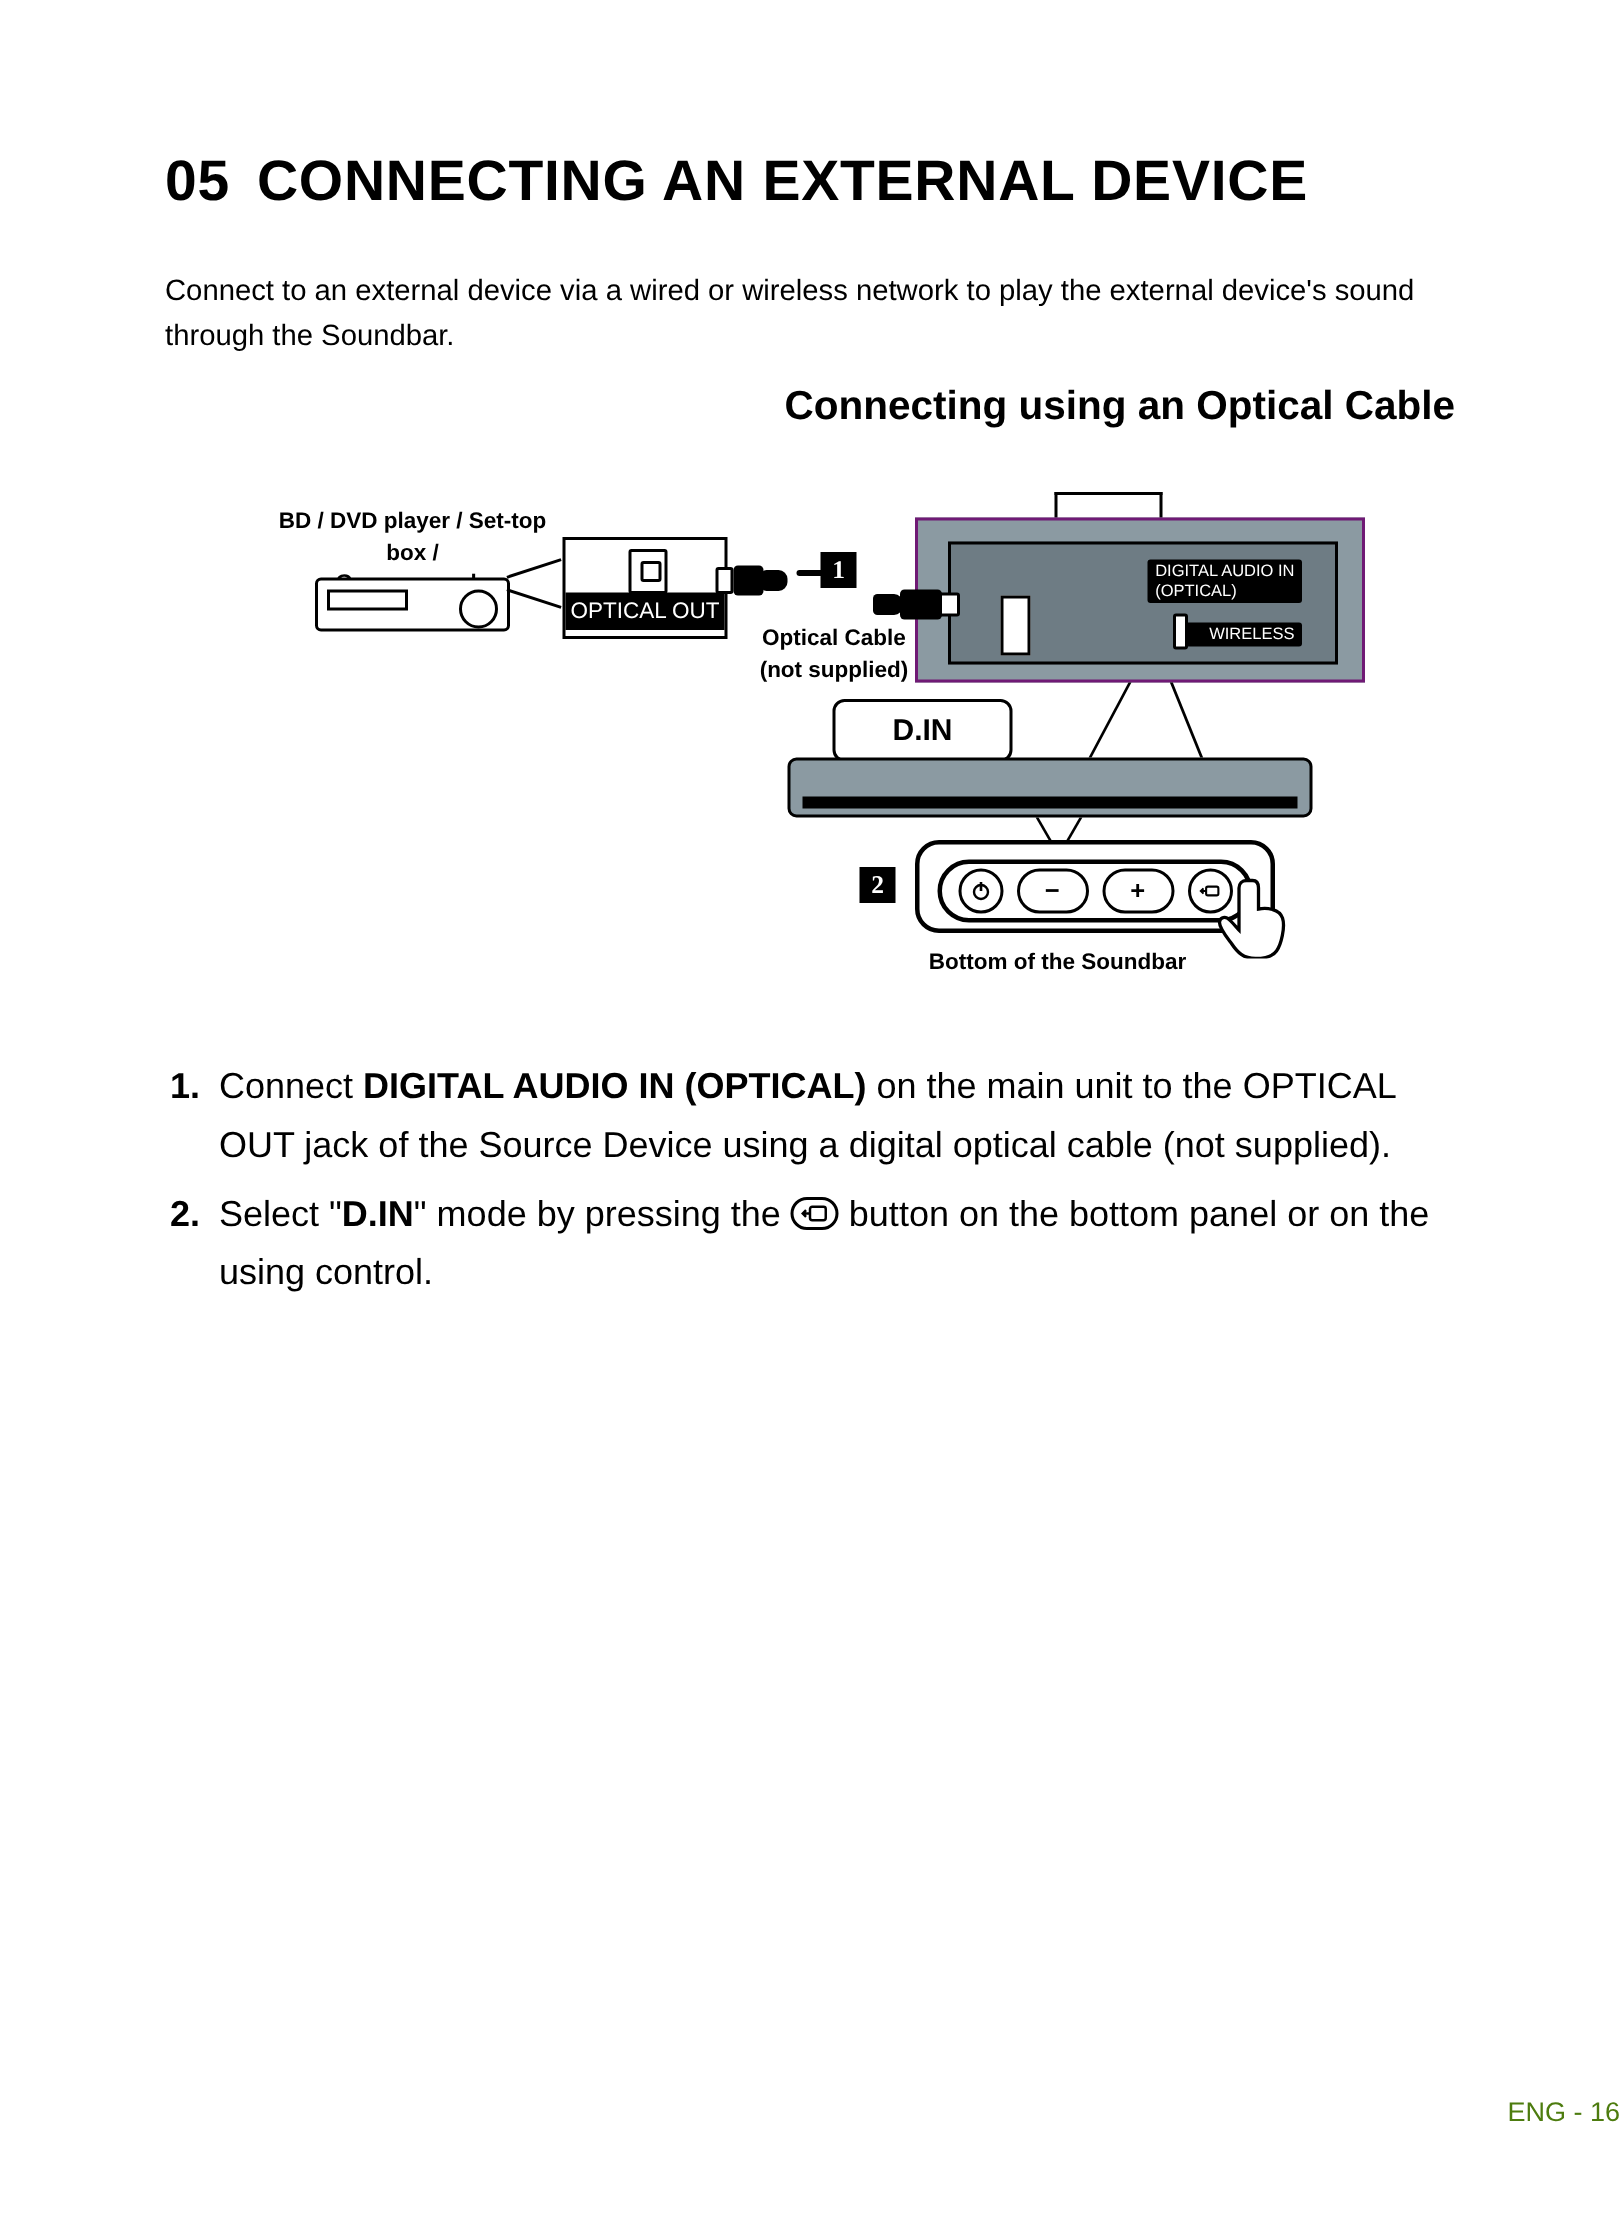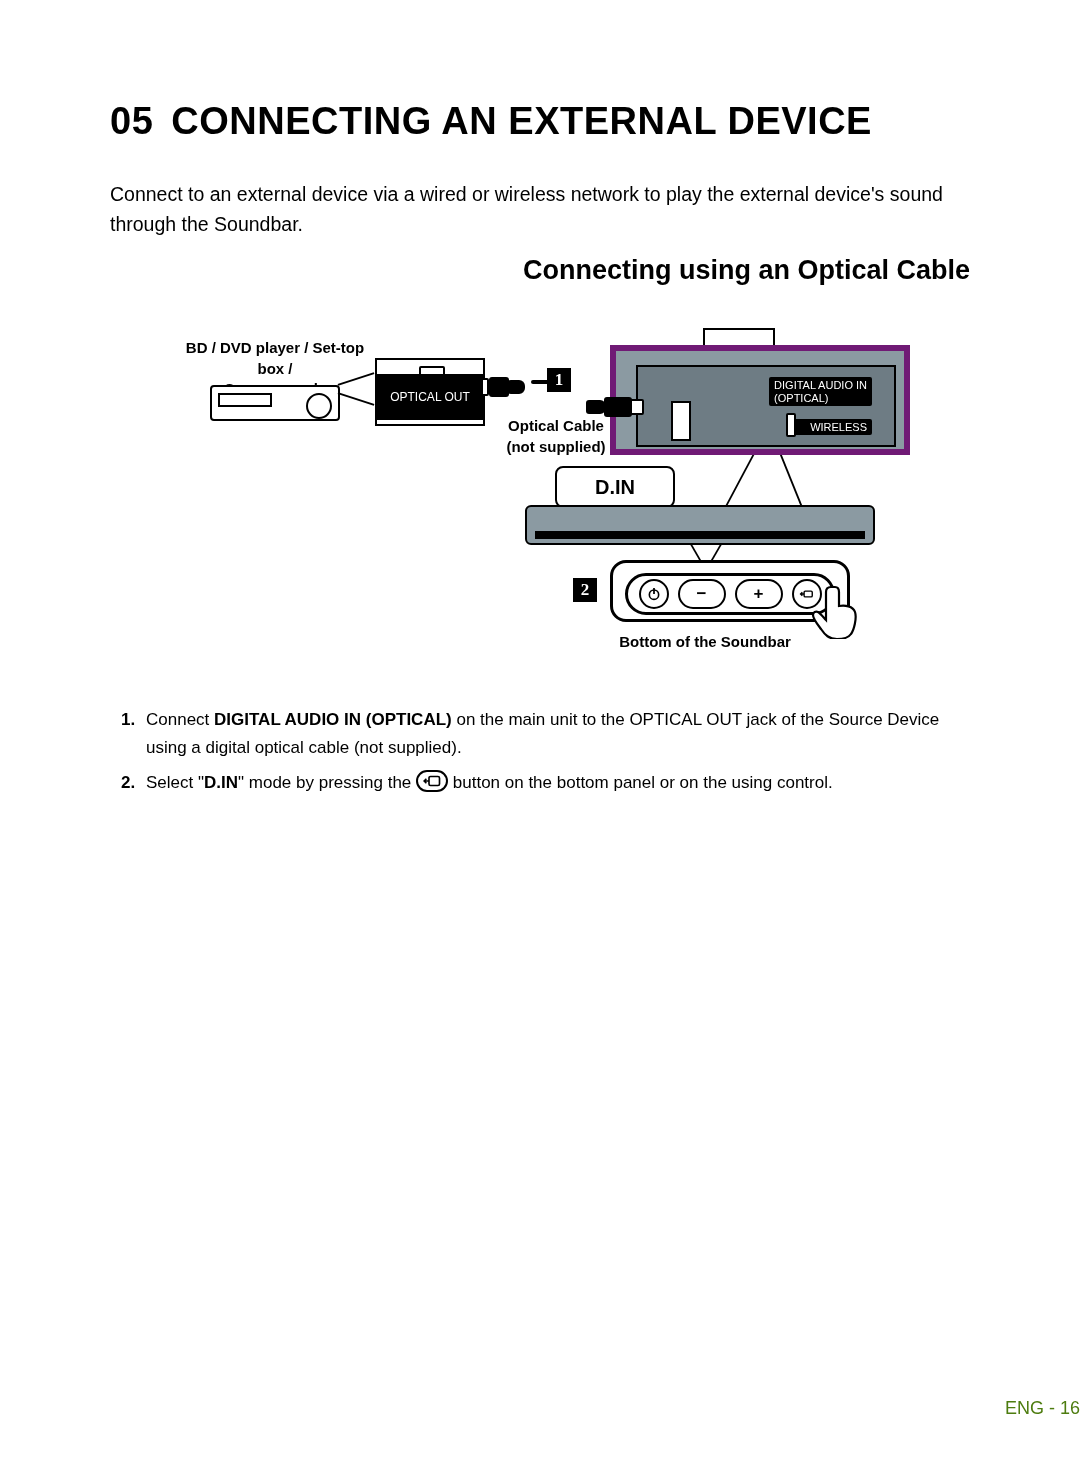--- a/index.html
+++ b/index.html
@@ -51,21 +51,21 @@
     background:#000;
     padding:2px 5px;
     border-radius:2px;
     line-height:1.1;
     text-align:left;
   }
   .rear-panel {
     position:absolute;
     left:455px; top:35px;
     width:300px; height:110px;
-    border:6px solid #701a75;
+    border:2px solid #701a75;
     background:#8b9aa2;
   }
   .rear-panel .inset {
     position:absolute; left:20px; top:14px; width:260px; height:82px;
     border:2px solid #000; background:#6e7c84;
   }
   .cable-slot {
     position:absolute; left:33px; top:34px; width:20px; height:40px;
     background:#fff; border:2px solid #000;
   }
@@ -106,21 +106,21 @@
     position:absolute; left:42px; top:6px; width:26px; height:30px; border:2px solid #000; border-radius:2px; background:#fff;
   }
   .optical-out-box .jack::after{content:"";position:absolute;left:6px;top:6px;width:10px;height:10px;border:2px solid #000;border-radius:2px;}
   .optical-out-box .plug2 {
     position:absolute; right:-42px; top:18px; width:48px; height:18px;
   }
   .optical-out-box .plug2 .b1{position:absolute;left:0;top:0;width:12px;height:18px;border:2px solid #000;background:#fff;border-radius:2px;}
   .optical-out-box .plug2 .b2{position:absolute;left:12px;top:-1px;width:20px;height:20px;background:#000;border-radius:3px;}
   .optical-out-box .plug2 .b3{position:absolute;left:30px;top:2px;width:18px;height:14px;background:#000;border-radius:4px 6px 6px 4px;}
   .optical-out-label {
-    position:absolute; left:0; right:0; bottom:4px; text-align:center; font-size:12px; color:#fff; background:#000; padding:16px 0;
+    position:absolute; left:0; right:0; bottom:4px; text-align:center; font-size:15px; color:#fff; background:#000; padding:4px 0;
   }
   .soundbar-shell {
     position:absolute; left:370px; top:195px; width:350px; height:40px;
     background:#8b9aa2; border:2px solid #000; border-radius:6px;
   }
   .soundbar-shell::after{
     content:""; position:absolute; left:8px; right:8px; bottom:4px; height:8px; background:#000;
   }
   .display-bubble {
     position:absolute; left:400px; top:156px; width:120px; height:42px;
@@ -145,21 +145,21 @@
     font-size:17px; font-weight:800; background:#fff;
   }
   .ctrl-btn.wide { width:48px; border-radius:15px; }
   .hand {
     position:absolute; right:-20px; bottom:-20px; width:60px; height:60px;
   }
   .callout-line {
     position:absolute; background:#000;
   }
   .steps {
-    font-size:17px;
+    font-size:24px;
     line-height:1.6;
     padding-left:30px;
   }
   .steps li { margin-bottom: 8px; padding-left: 6px; }
   .steps li::marker { font-weight:700; }
   .steps strong { font-weight:800; }
   .inline-icon {
     display:inline-flex; align-items:center; justify-content:center;
     width:32px; height:22px; border:2px solid #000; border-radius:11px;
     vertical-align:middle; position:relative; top:-2px;

